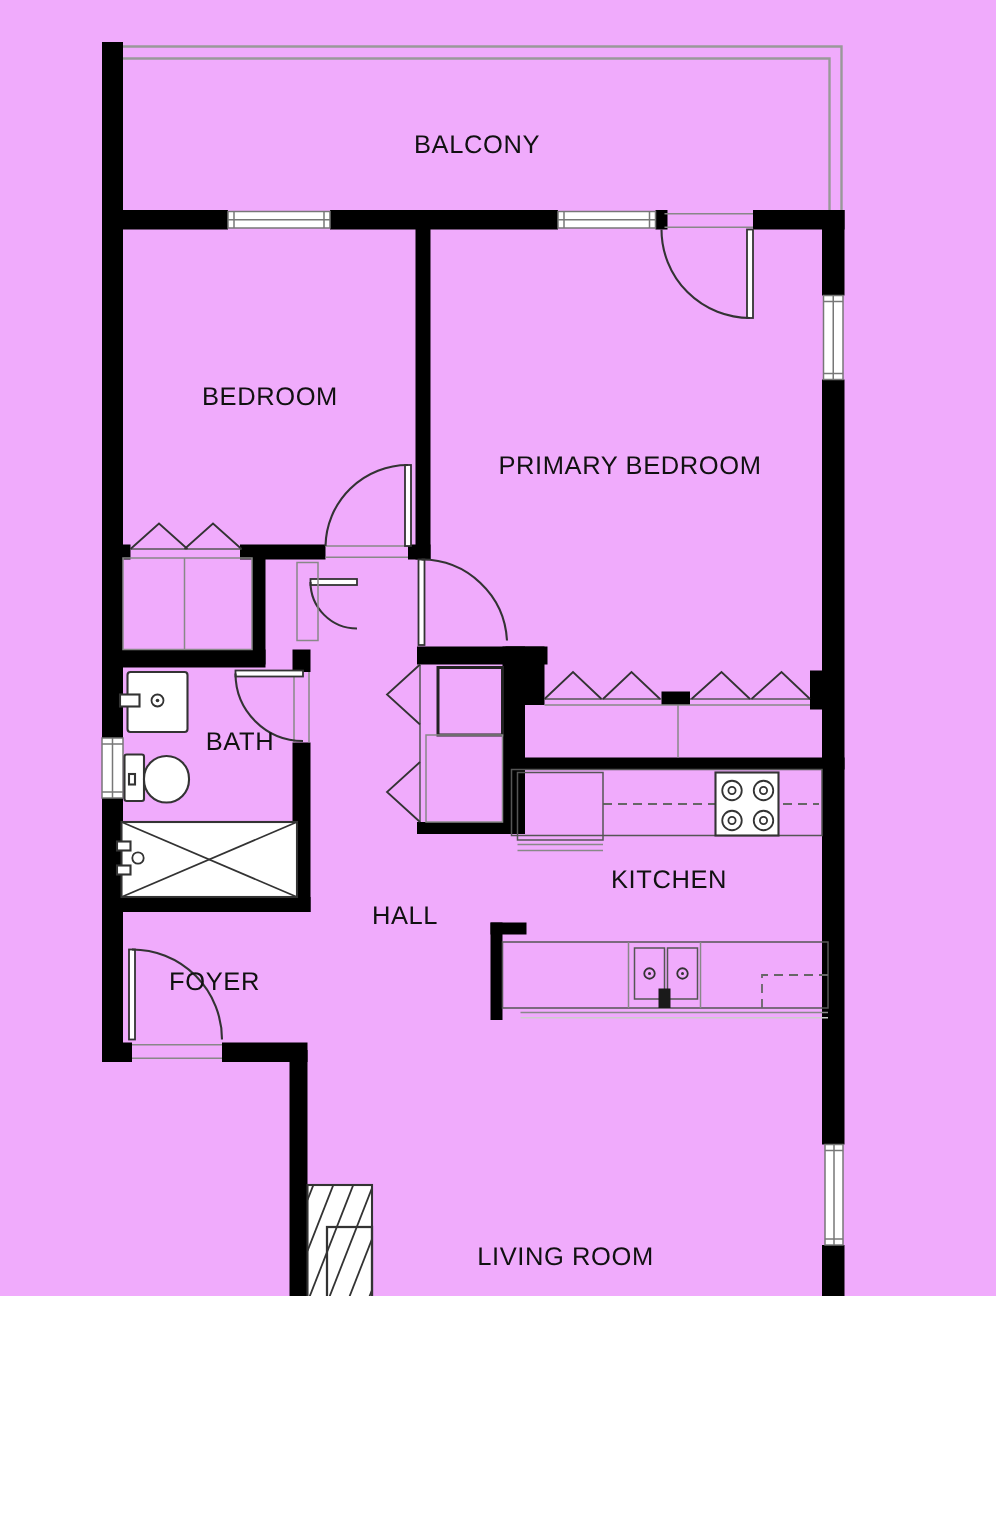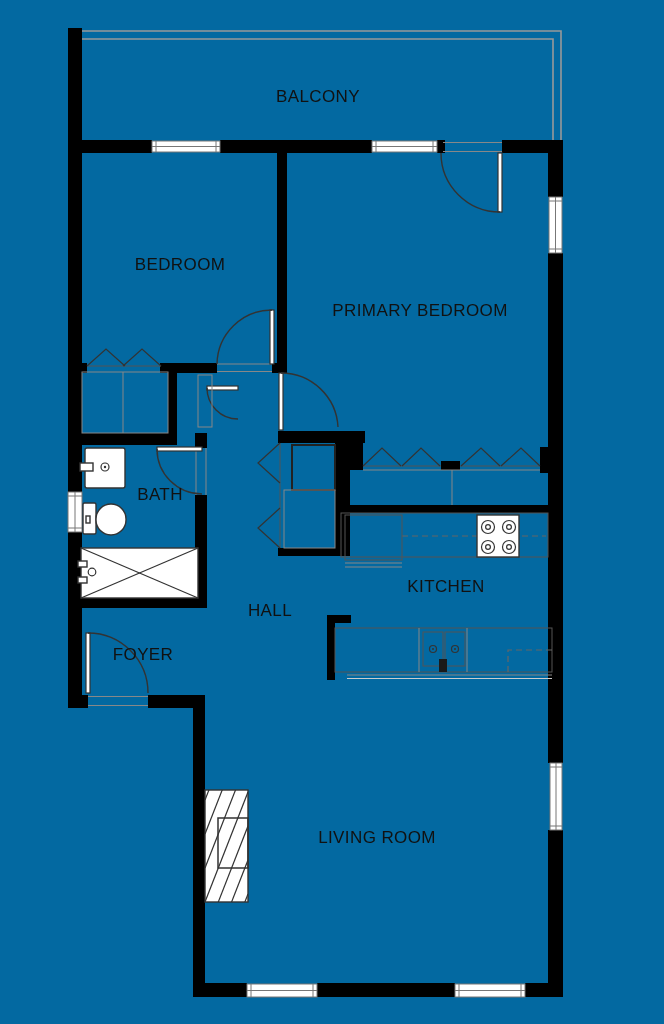--- a/index.html
+++ b/index.html
@@ -1,16 +1,16 @@
 <!DOCTYPE html>
 <html><head>
 <meta charset="utf-8">
 <style>
   html,body{margin:0;padding:0;background:#ffffff;}
-  .page{position:relative;width:664px;height:1024px;background:#0369a1;overflow:hidden;
+  .page{position:relative;width:664px;height:864px;background:#f0abfc;overflow:hidden;
         font-family:"Liberation Sans", sans-serif;}
   svg{position:absolute;left:0;top:0;}
   text.room-label{font-family:"Liberation Sans", sans-serif;font-size:17px;letter-spacing:0.4px;
         fill:#111111;text-anchor:middle;}
   .wall{fill:#000000;stroke:none;}
   .thin{stroke:#555555;stroke-width:1;fill:none;}
   .frame{stroke:#777777;stroke-width:1;fill:#ffffff;}
   .fix{stroke:#333333;stroke-width:1.4;fill:#ffffff;}
   .fixline{stroke:#333333;stroke-width:1.2;fill:none;}
   .arc{stroke:#333333;stroke-width:1.4;fill:none;}

